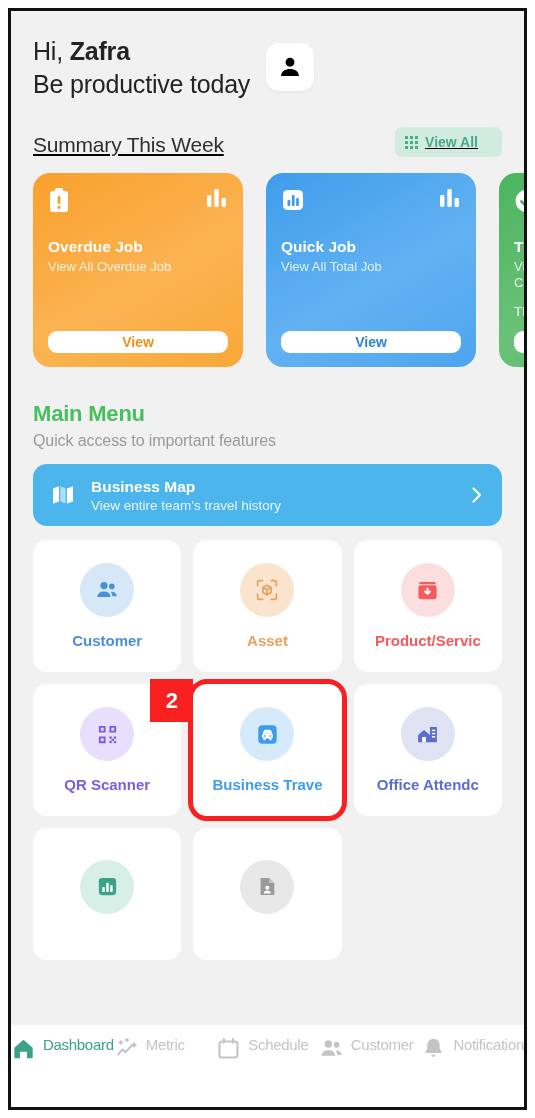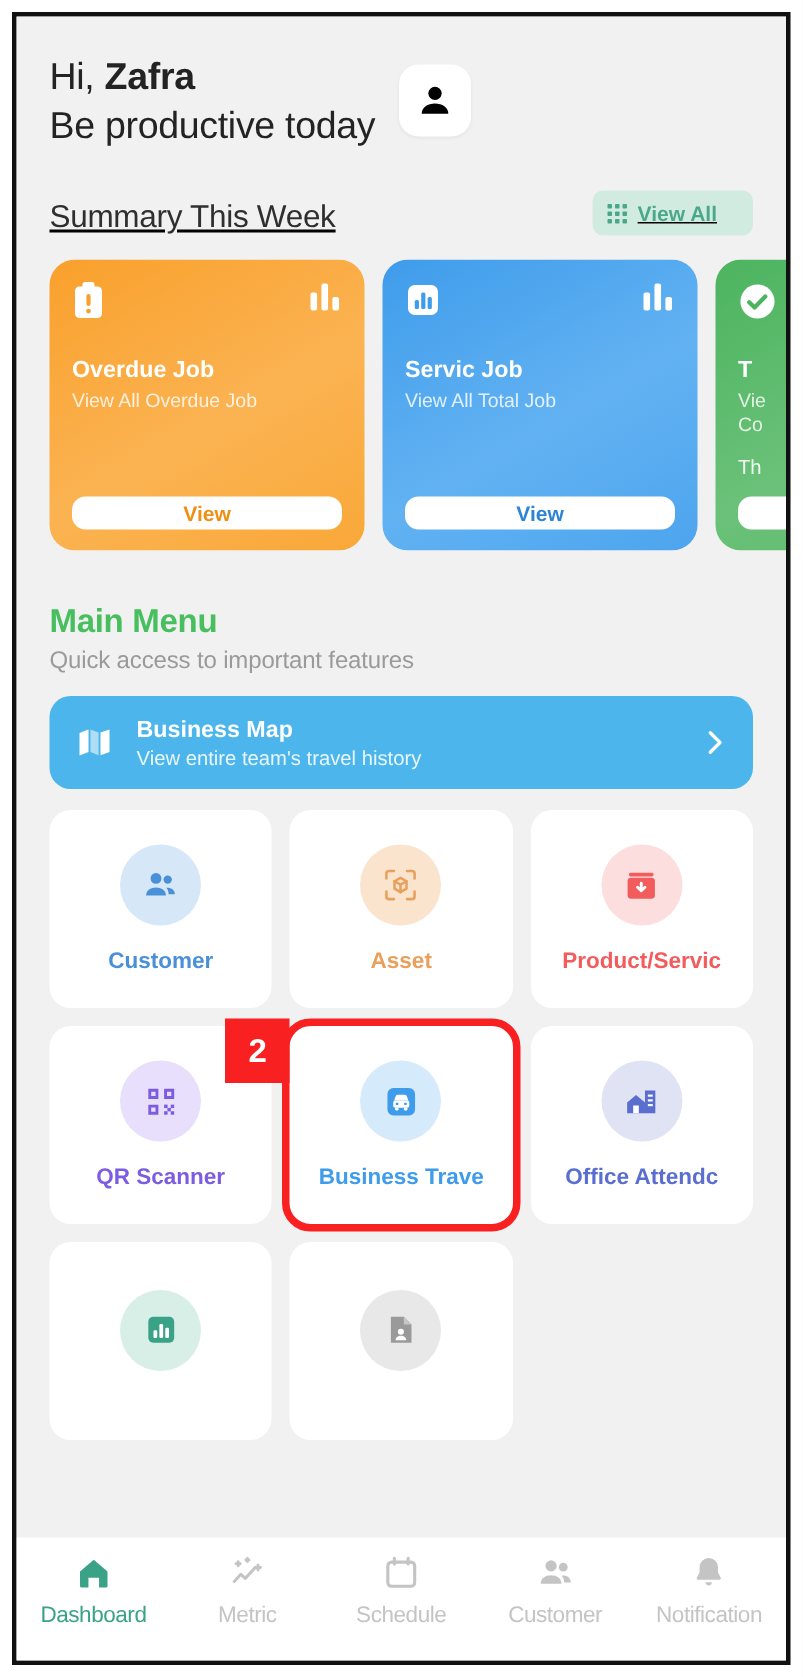--- a/index.html
+++ b/index.html
@@ -63,21 +63,21 @@
   }
   .viewall-txt { color: #4aa88a; font-size: 14px; font-weight: 700; }
   .grid-dots { display: grid; grid-template-columns: repeat(3,3px); grid-template-rows: repeat(3,3px); gap: 2px; }
   .grid-dots i { background: #4aa88a; display: block; width: 3px; height: 3px; border-radius: 0.5px; }
 
   
   .cards-scroll {
     margin-top: 16px;
     padding-left: 22px;
     display: flex;
-    gap: 12px;
+    gap: 23px;
     overflow: hidden;
   }
   .stat-card {
     flex: none;
     width: 210px;
     height: 194px;
     border-radius: 17px;
     padding: 15px 15px 14px 15px;
     display: flex; flex-direction: column;
     position: relative;
@@ -161,22 +161,21 @@
     position: absolute;
     left: 0; right: 0; bottom: 0;
     height: 82px;
     background: #ffffff;
     display: flex;
     align-items: flex-start;
     padding-top: 11px;
   }
   .nav-item {
     flex: 1;
-    display: flex; flex-direction: column;
-    align-items: center;
+    display: flex; flex-direction: row;
     gap: 7px;
   }
   .nav-label { font-size: 15px; color: #c4c4c4; letter-spacing: -0.3px; white-space: nowrap; }
   .nav-item.active .nav-label { color: #3aa287; }
   svg { display: block; }
 </style>
 </head>
 <body>
 
 <div id="phone-frame">
@@ -251,21 +250,21 @@
               </svg>
         </span>
         <span>
           <svg width="22" height="20" viewBox="0 0 22 20">
                 <rect x="1" y="7" width="4.4" height="12" rx="1.4" fill="#fff"></rect>
                 <rect x="8.3" y="1" width="4.4" height="18" rx="1.4" fill="#fff"></rect>
                 <rect x="15.6" y="10" width="4.4" height="9" rx="1.4" fill="#fff"></rect>
               </svg>
         </span>
       </div>
-      <div class="card-name">Servic Job</div>
+      <div class="card-name">Quick Job</div>
       <div class="card-sub">View All Total Job</div>
       <div class="card-cta cta-blue">View</div>
     </div>
 
     <div class="stat-card card-green">
       <div class="card-top">
         <span class="card-ico-box">
           <svg width="26" height="26" viewBox="0 0 24 24">
                 <circle cx="12" cy="12" r="10.5" fill="#fff"></circle>
                 <path d="M6.9 12.4l3.3 3.3 6.6-6.8" stroke="#4cb45f" stroke-width="2.6" fill="none" stroke-linecap="round" stroke-linejoin="round"></path>

